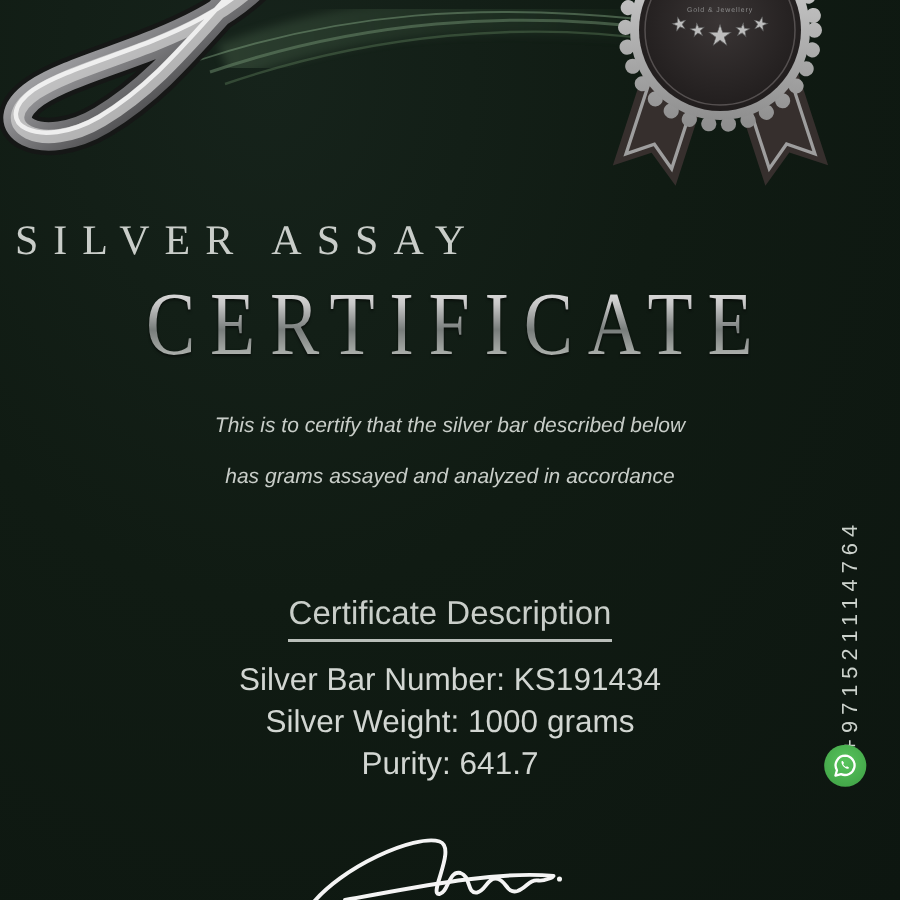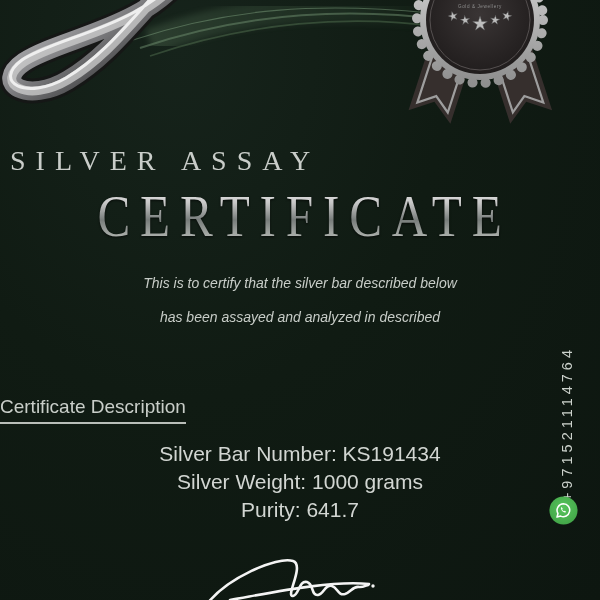--- a/index.html
+++ b/index.html
@@ -20,22 +20,22 @@
     text-indent:12px;font-weight:400;
     background:linear-gradient(180deg,#fafafa 0%,#c7c7c7 30%,#787d7b 55%,#a9ada9 78%,#e8e8e8 100%);
     -webkit-background-clip:text;background-clip:text;color:transparent;
     filter:drop-shadow(0 1px 1px rgba(0,0,0,.65));
   }
   .intro{
     position:absolute;top:266px;left:0;width:100%;text-align:center;
     font-style:italic;font-size:14px;line-height:34px;color:#c8cdc8;
   }
   .desc-heading{
-    position:absolute;top:396px;left:0;width:100%;
-    font-size:19px;color:#c9cec9;
+    position:absolute;top:396px;left:0;width:100%;text-align:center;
+    font-size:22px;color:#c9cec9;
   }
   .desc-heading span{
     display:inline-block;border-bottom:2px solid #b9beb9;padding-bottom:4px;
   }
   .rows{
     position:absolute;top:440px;left:0;width:100%;text-align:center;
     font-size:21px;line-height:28px;color:#d2d6d2;
   }
   .phone{
     position:absolute;top:346px;right:25px;
@@ -124,21 +124,21 @@
     </g>
   </svg>
 
   <div class="subtitle">SILVER ASSAY</div>
   <div class="title">
     <span>CERTIFICATE</span>
   </div>
 
   <div class="intro">
     <div>This is to certify that the silver bar described below</div>
-    <div>has been assayed and analyzed in described</div>
+    <div>has grams assayed and analyzed in accordance</div>
   </div>
 
   <div class="desc-heading">
     <span>Certificate Description</span>
   </div>
   <div class="rows">
     <div>Silver Bar Number: KS191434</div>
     <div>Silver Weight: 1000 grams</div>
     <div>Purity: 641.7</div>
   </div>

